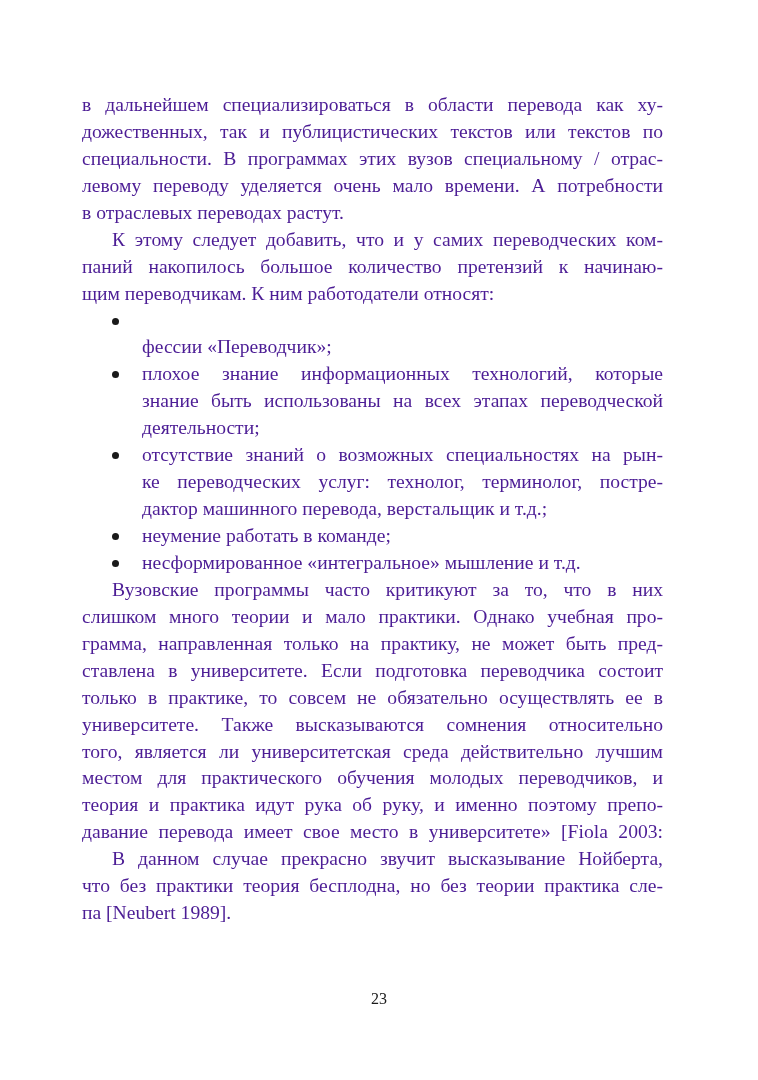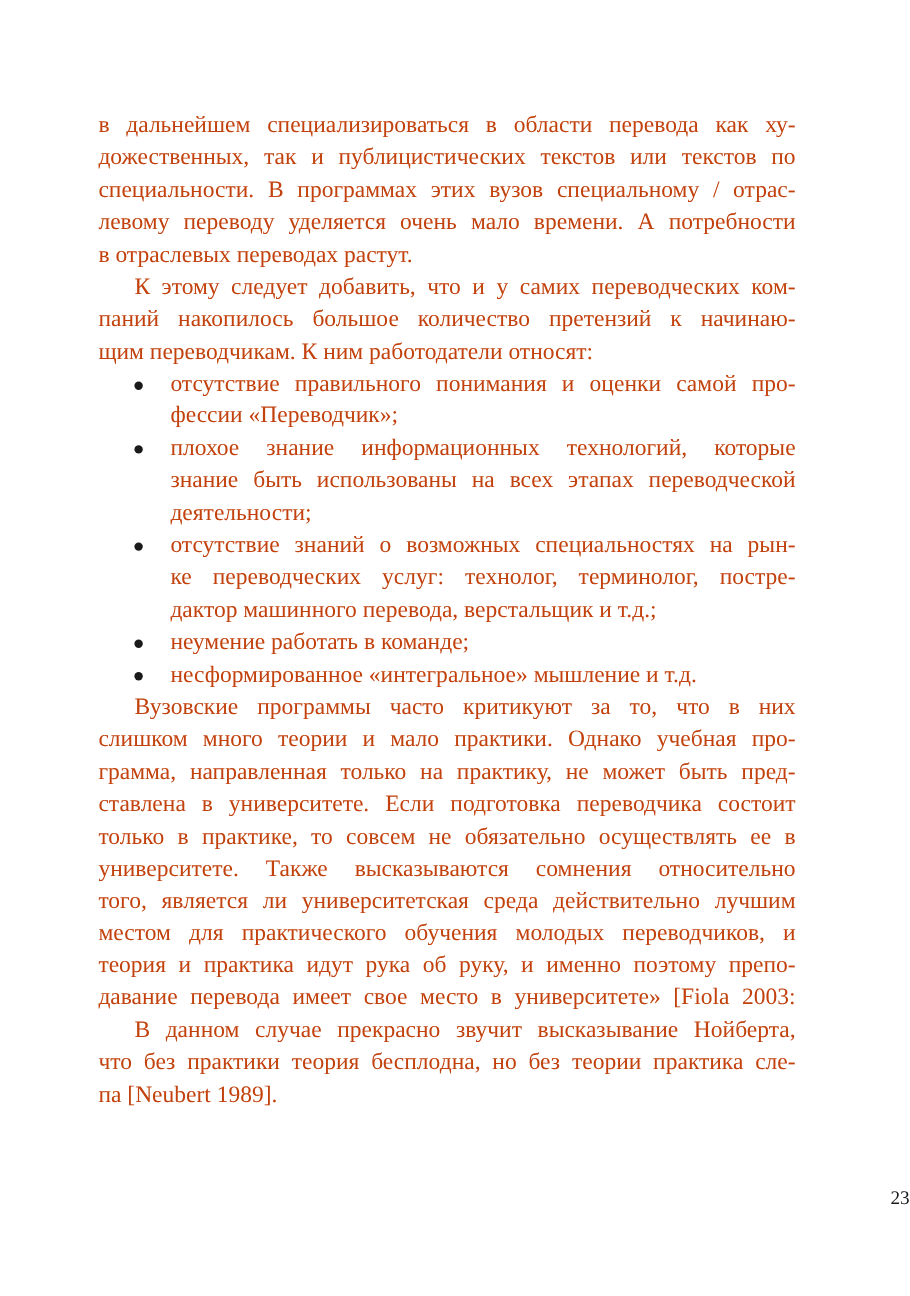--- a/index.html
+++ b/index.html
@@ -1,31 +1,31 @@
 <!DOCTYPE html>
 <html><head>
 <meta charset="utf-8">
 <style>
   html, body { margin: 0; padding: 0; background: #ffffff; }
   body { width: 758px; height: 1080px; position: relative; overflow: hidden; }
   .page {
     position: absolute; left: 82px; top: 92px; width: 581px;
     font-family: "Liberation Serif", serif; font-size: 19.6px; line-height: 26.95px;
-    color: #c2410c; text-align: justify;
+    color: #4c1d95; text-align: justify;
   }
   .line { display: block; white-space: nowrap; text-align: justify; text-align-last: justify; height: 26.95px; }
   .line.last { text-align-last: left; }
   .indent { padding-left: 30px; }
   .bullet-line { padding-left: 60px; position: relative; }
   .bullet-dot {
     position: absolute; left: 30px; top: 10px; width: 7px; height: 7px;
     border-radius: 50%; background: #1a1a1a;
   }
   .page-number {
-    position: absolute; left: 0; width: 758px; top: 990px; text-align: right;
+    position: absolute; left: 0; width: 758px; top: 990px; text-align: center;
     font-family: "Liberation Serif", serif; font-size: 16px; color: #1a1a1a;
   }
 </style>
 </head>
 <body>
 
 <div class="page">
   <div>
     <span class="line">в дальнейшем специализироваться в области перевода как ху-</span>
     <span class="line">дожественных, так и публицистических текстов или текстов по</span>
@@ -35,21 +35,21 @@
   </div>
 
   <div>
     <span class="line indent">К этому следует добавить, что и у самих переводческих ком-</span>
     <span class="line">паний накопилось большое количество претензий к начинаю-</span>
     <span class="line last">щим переводчикам. К ним работодатели относят:</span>
   </div>
 
   <div>
     <div>
-      <span class="line bullet-line"><span class="bullet-dot"></span><span>отсутствие правильного понимания и оценки самой про-</span></span>
+      <span class="line bullet-line"><span class="bullet-dot"></span></span>
       <span class="line bullet-line last">фессии «Переводчик»;</span>
     </div>
     <div>
       <span class="line bullet-line"><span class="bullet-dot"></span><span>плохое знание информационных технологий, которые</span></span>
       <span class="line bullet-line">знание быть использованы на всех этапах переводческой</span>
       <span class="line bullet-line last">деятельности;</span>
     </div>
     <div>
       <span class="line bullet-line"><span class="bullet-dot"></span><span>отсутствие знаний о возможных специальностях на рын-</span></span>
       <span class="line bullet-line">ке переводческих услуг: технолог, терминолог, постре-</span>

